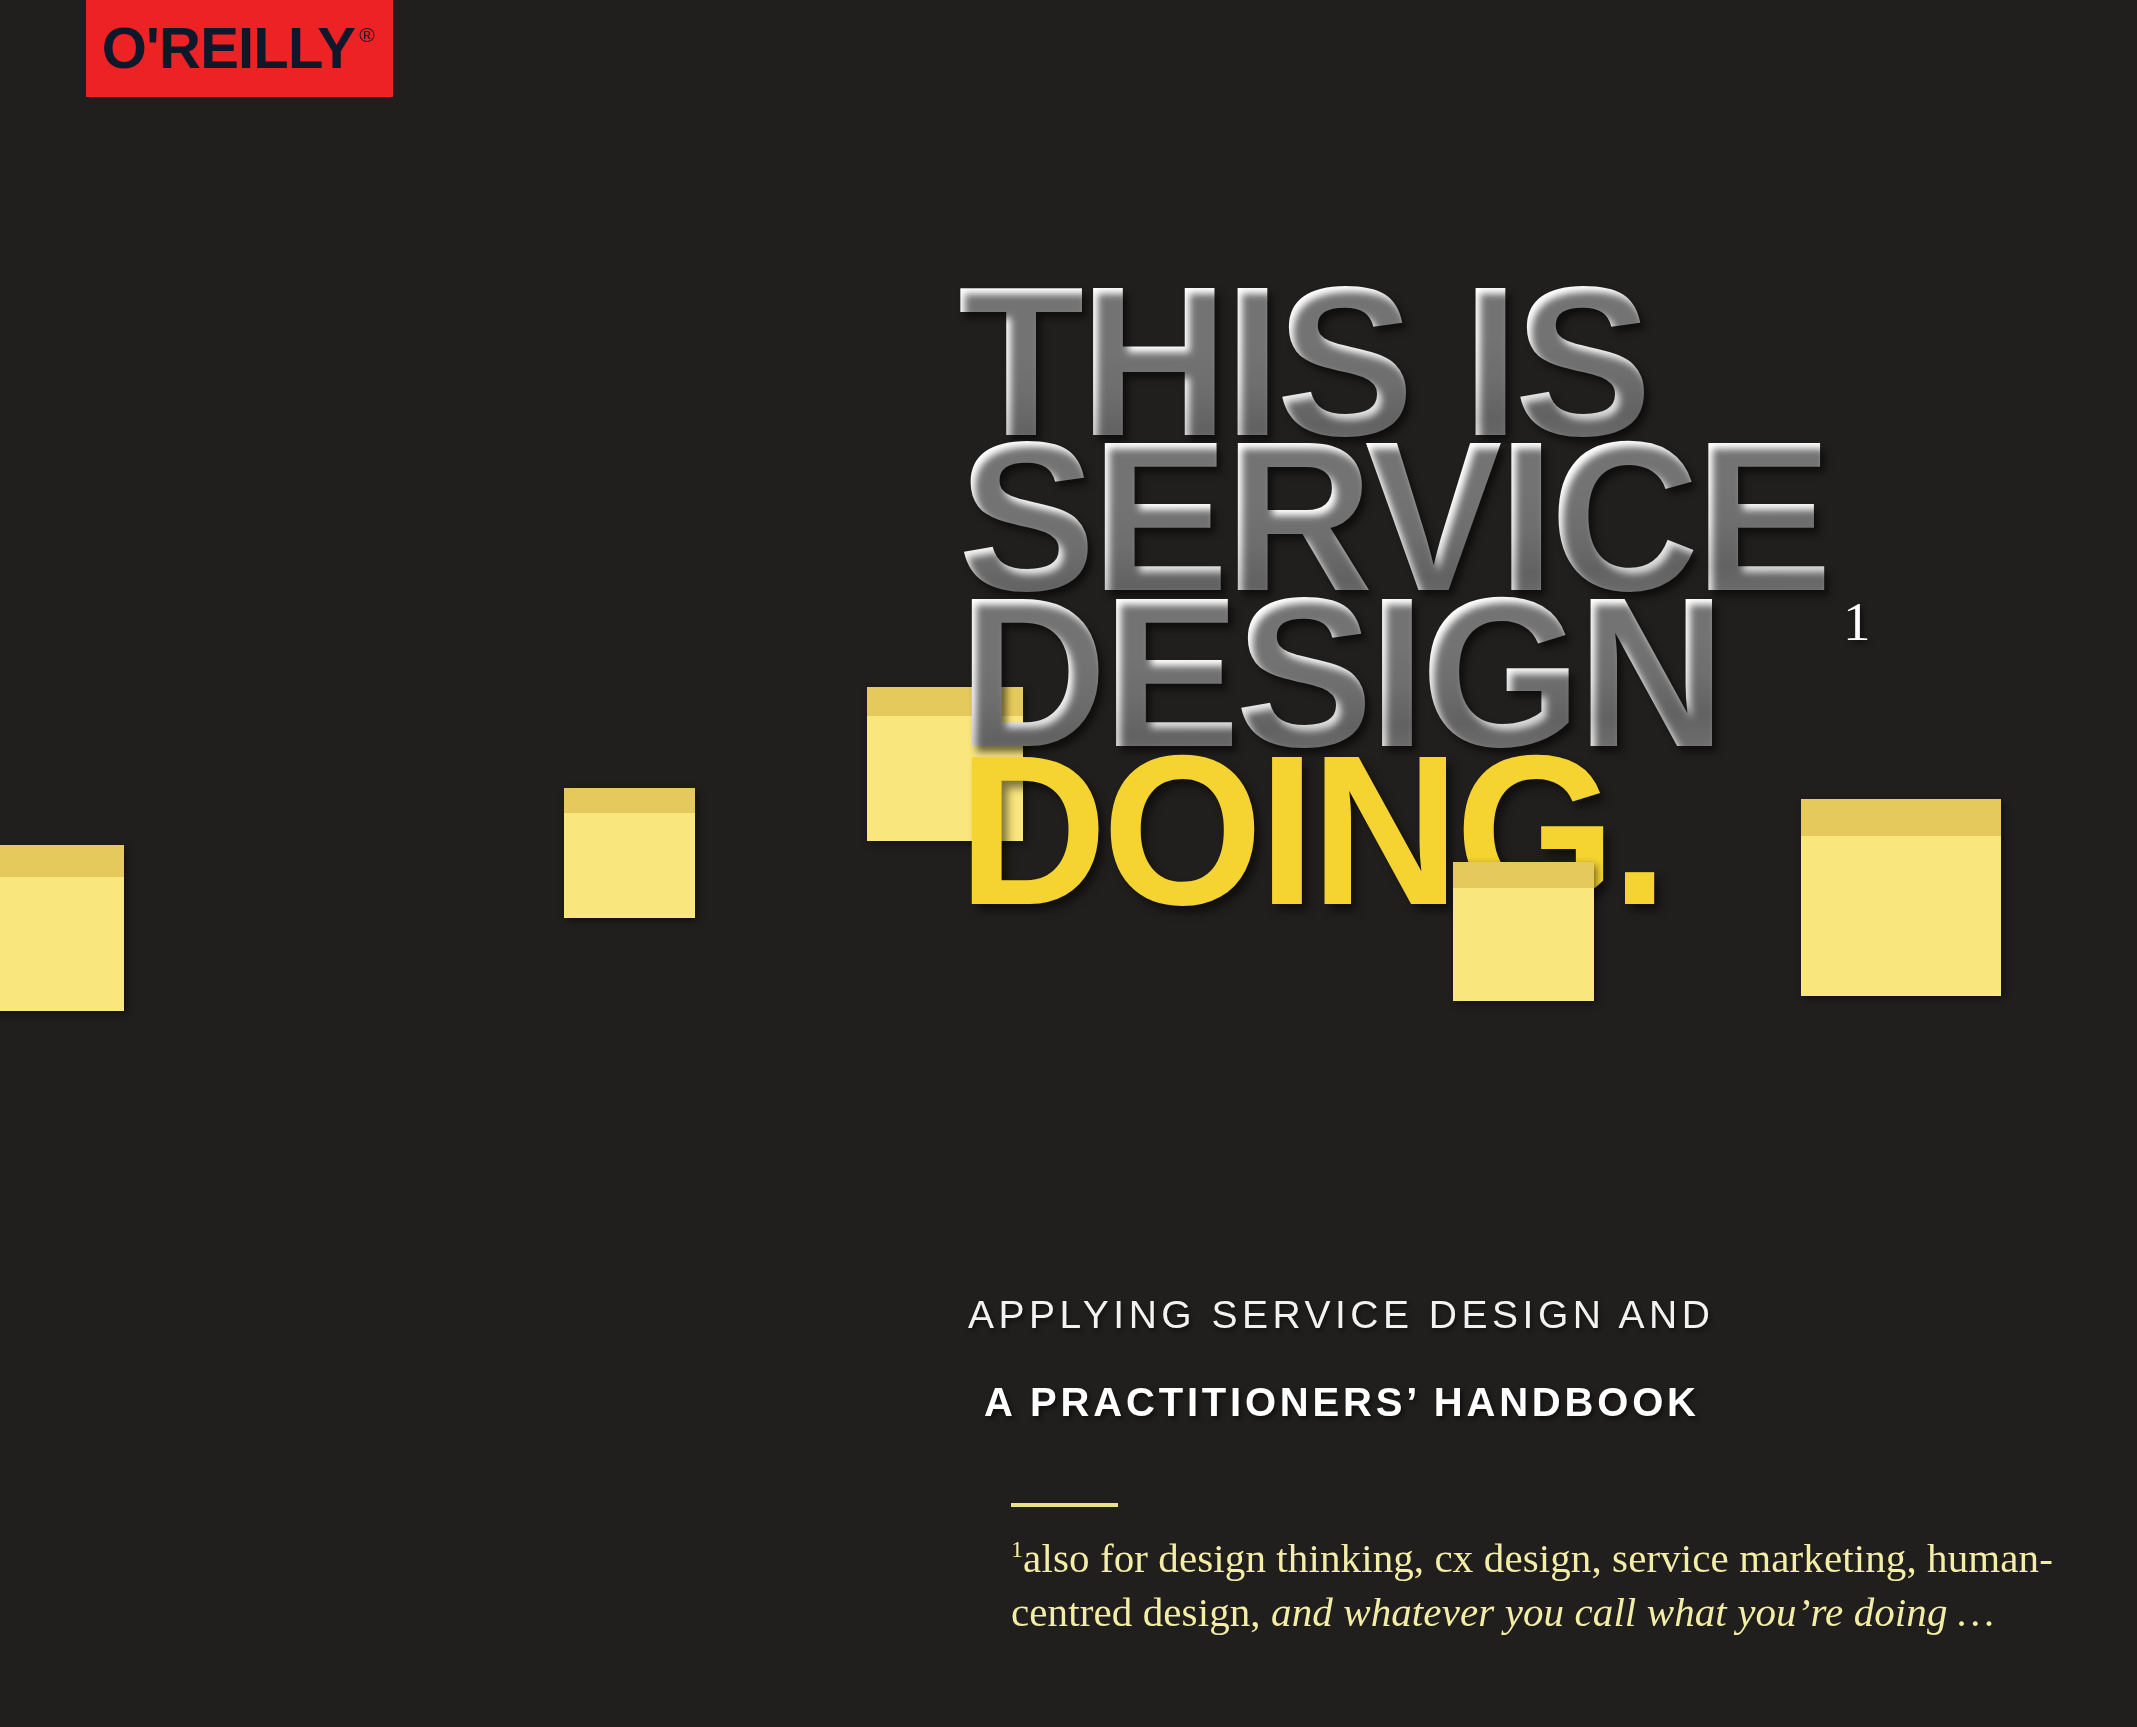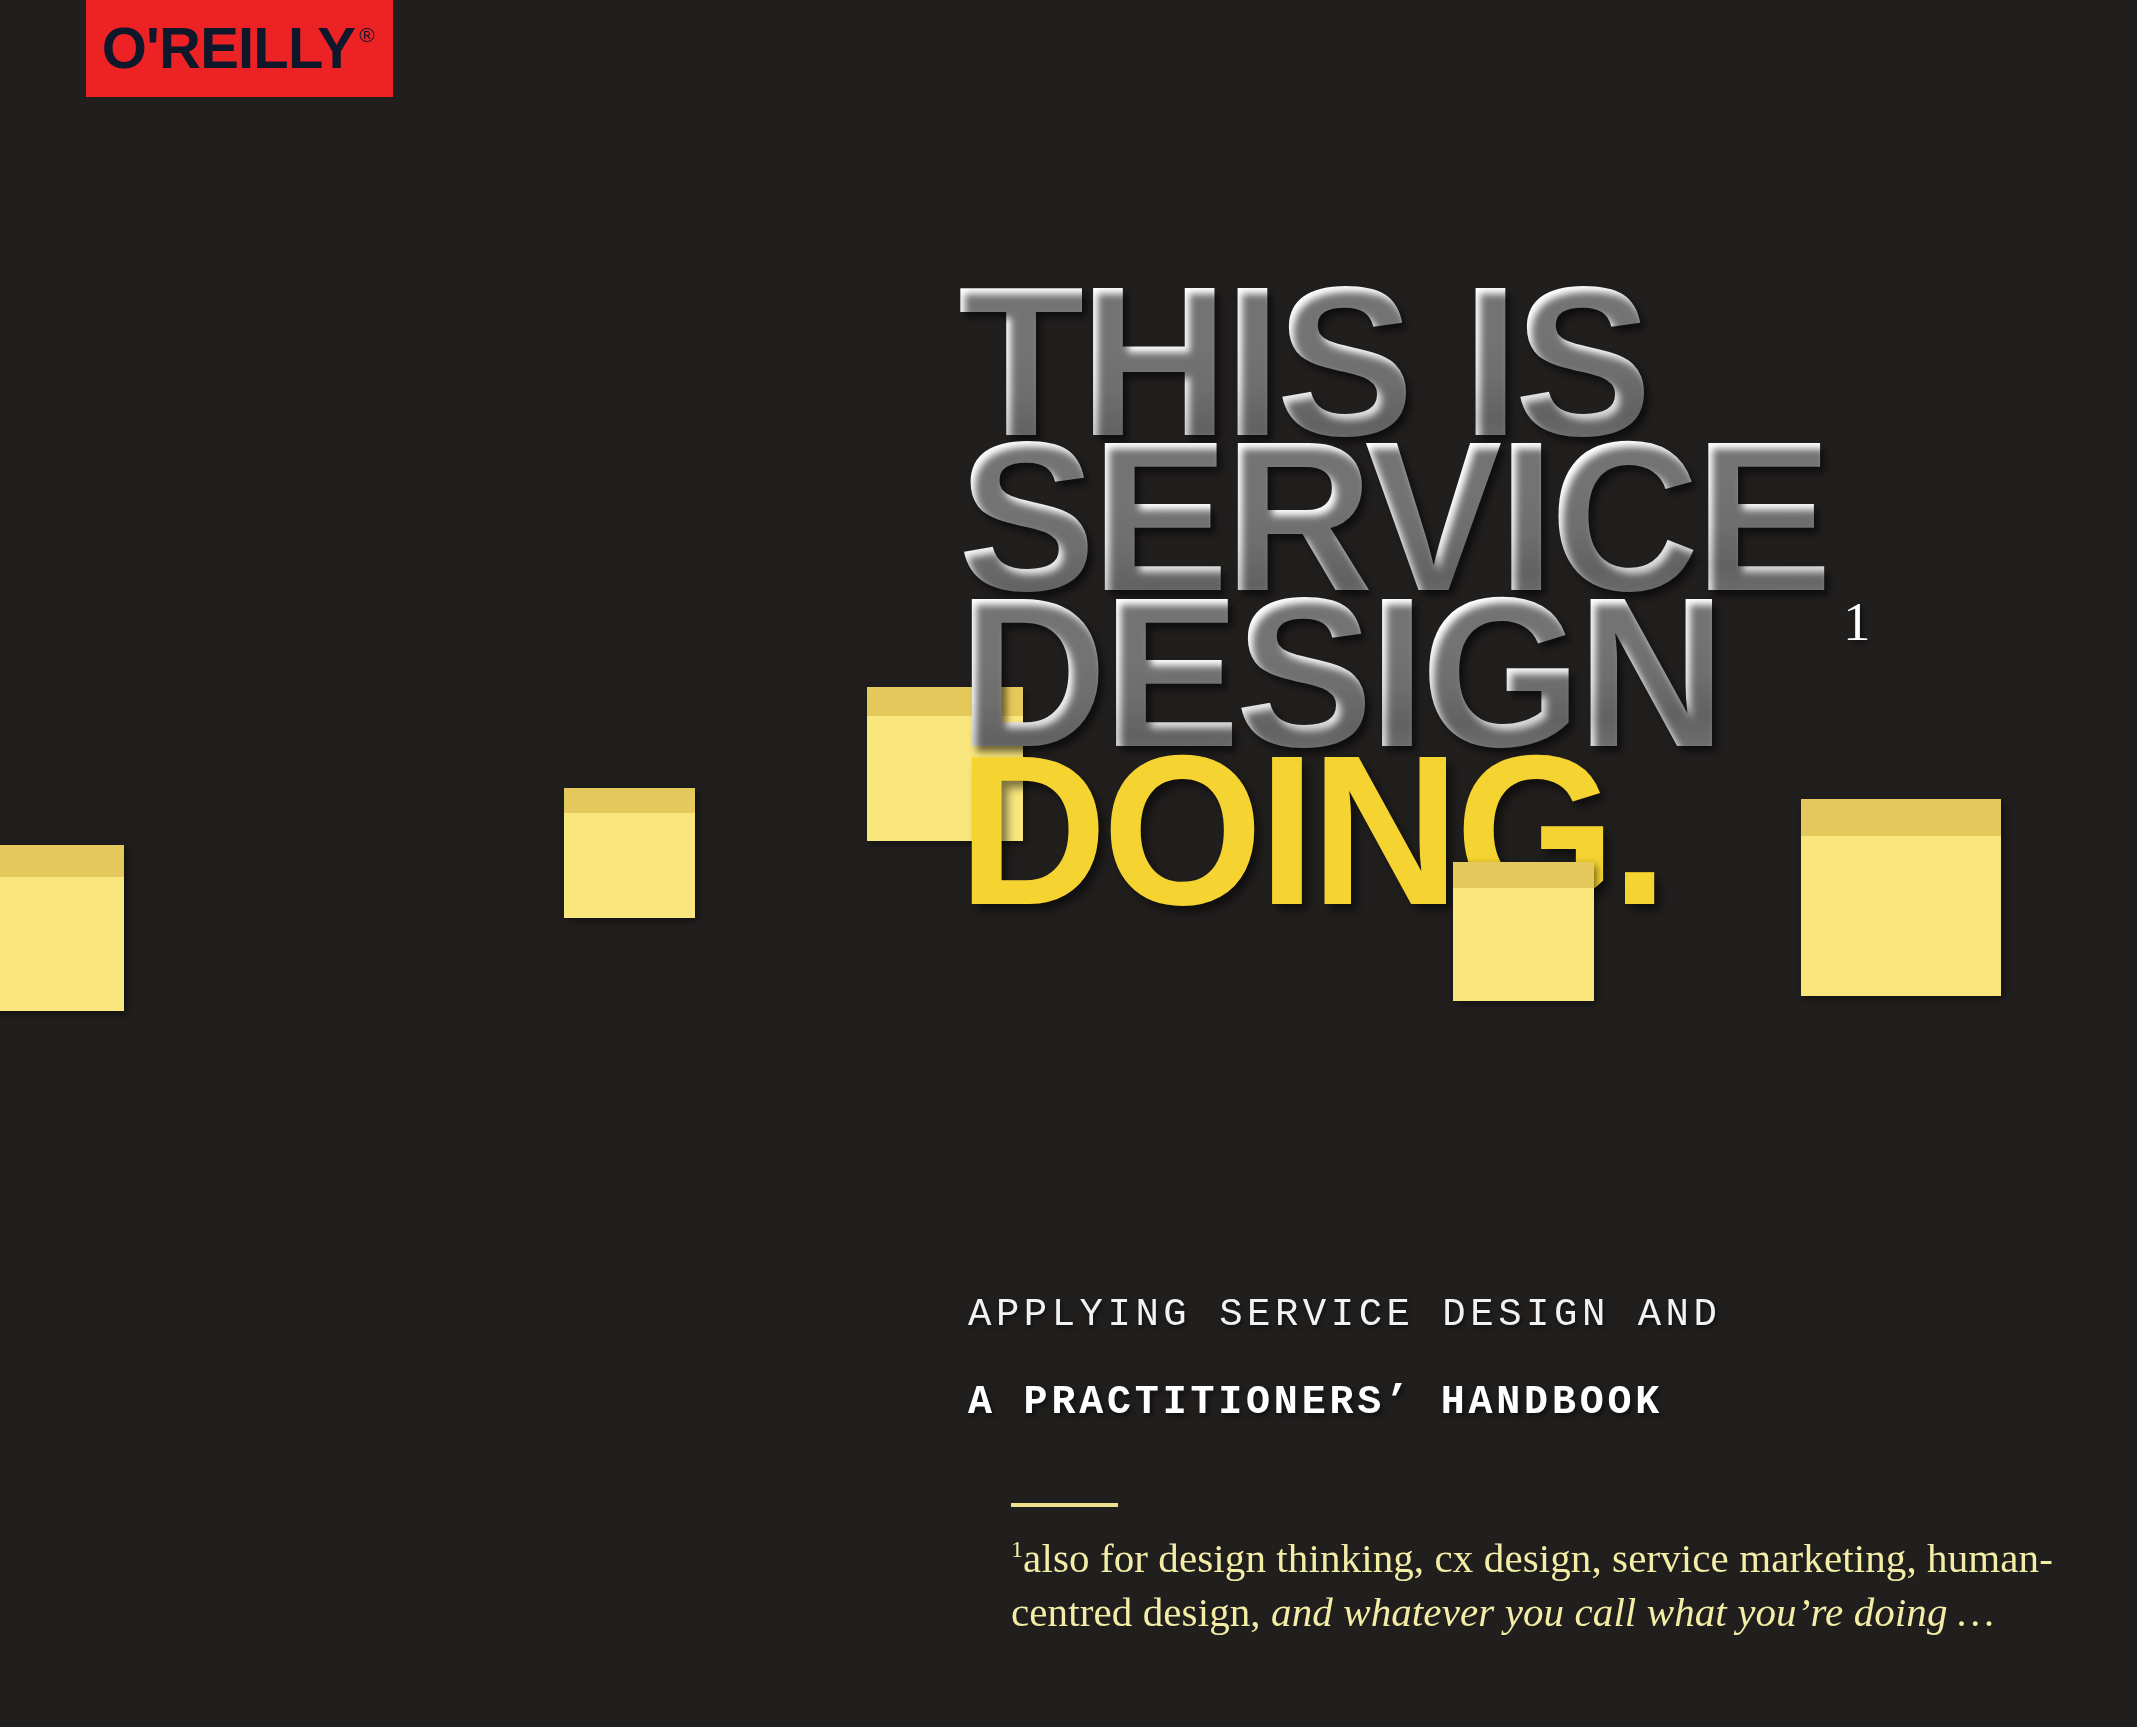--- a/index.html
+++ b/index.html
@@ -138,38 +138,39 @@
   }
 
   
   #subtitle-block {
     position: absolute;
     left: 968px;
     top: 1287px;
     width: 1102px;
   }
   .subtitle-line {
-    font-family: Liberation Mono, monospace;
+    font-family: Liberation Sans, sans-serif;
     font-weight: normal;
     font-size: 39px;
     letter-spacing: 4.5px;
     color: #F2F2F2;
     line-height: 1.45;
     white-space: nowrap;
     text-shadow: 1.7px 2.5px 4.2px rgba(0,0,0,0.5);
   }
   #handbook-line {
-    font-family: Liberation Mono, monospace;
+    font-family: Liberation Sans, sans-serif;
     font-weight: bold;
     font-size: 40px;
     letter-spacing: 3.8px;
     color: #FFFFFF;
     margin-top: 36px;
     white-space: nowrap;
     text-shadow: 2.5px 2.5px 5px rgba(0,0,0,0.55);
+    margin-left: 16px;
   }
 
   
   #footnote-block {
     position: absolute;
     left: 967px;
     top: 1503px;
     width: 1119px;
     margin-left: 44px;
   }

